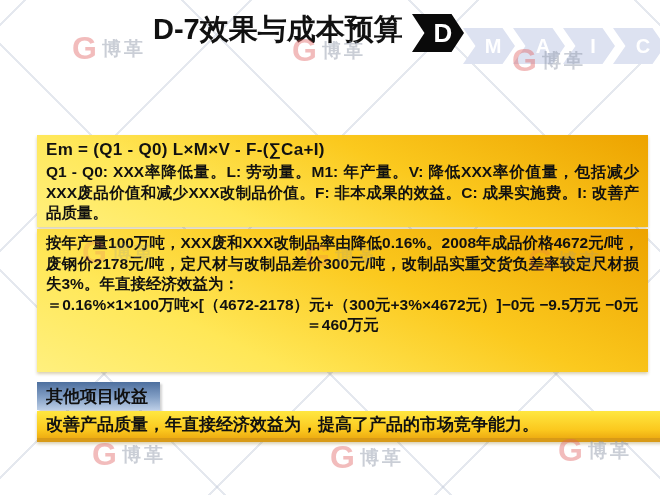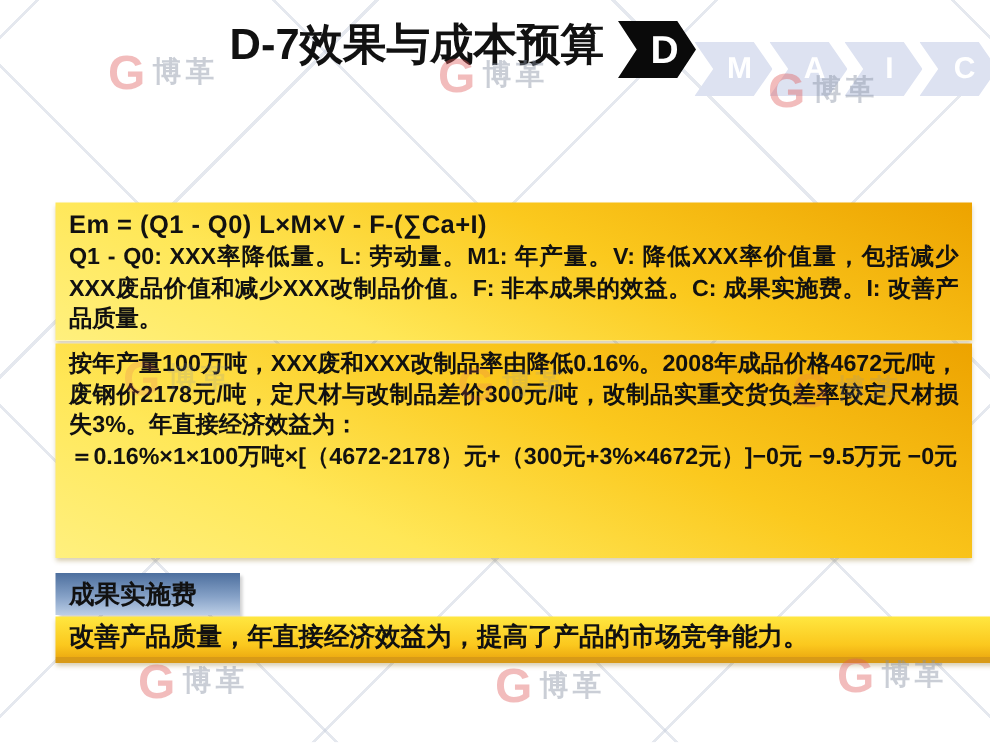--- a/index.html
+++ b/index.html
@@ -100,24 +100,25 @@
 
 
   <div class="ybox box1">
     <div class="formula">Em =  (Q1 - Q0)  L×M×V -  F-(∑Ca+I)</div>
     <div class="body">Q1 - Q0: XXX率降低量。L: 劳动量。M1: 年产量。V: 降低XXX率价值量，包括减少XXX废品价值和减少XXX改制品价值。F: 非本成果的效益。C: 成果实施费。I: 改善产品质量。</div>
   </div>
 
   <div class="ybox box2">
     <div class="body">按年产量100万吨，XXX废和XXX改制品率由降低0.16%。2008年成品价格4672元/吨，废钢价2178元/吨，定尺材与改制品差价300元/吨，改制品实重交货负差率较定尺材损失3%。年直接经济效益为：</div>
     <div class="body nojust">＝0.16%×1×100万吨×[（4672-2178）元+（300元+3%×4672元）]−0元 −9.5万元 −0元</div>
+    <div class="body nojust">＝460万元</div>
   </div>
 
   <div class="label label2">
-    <span>成果实施费</span>
+    <span>其他项目收益</span>
   </div>
 
   <div class="ybar">
     <span>改善产品质量，年直接经济效益为，提高了产品的市场竞争能力。</span>
   </div>
 
   <div class="wm" style="left:72px;top:32px;">
     <span class="wg">G</span>
     <span class="wt">博革</span>
   </div>

